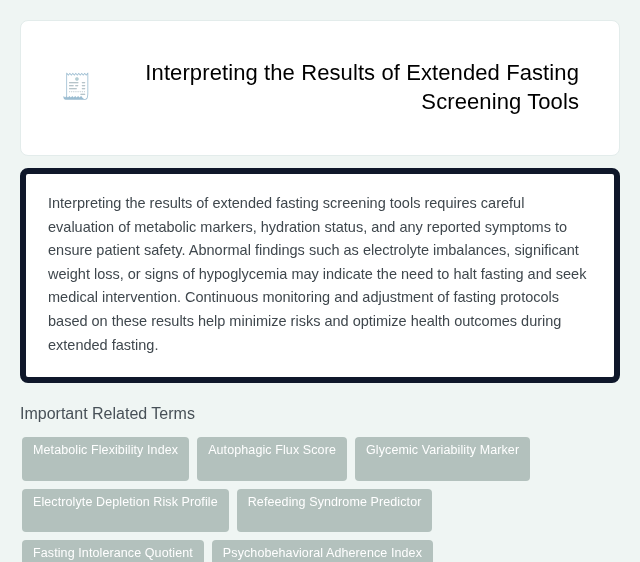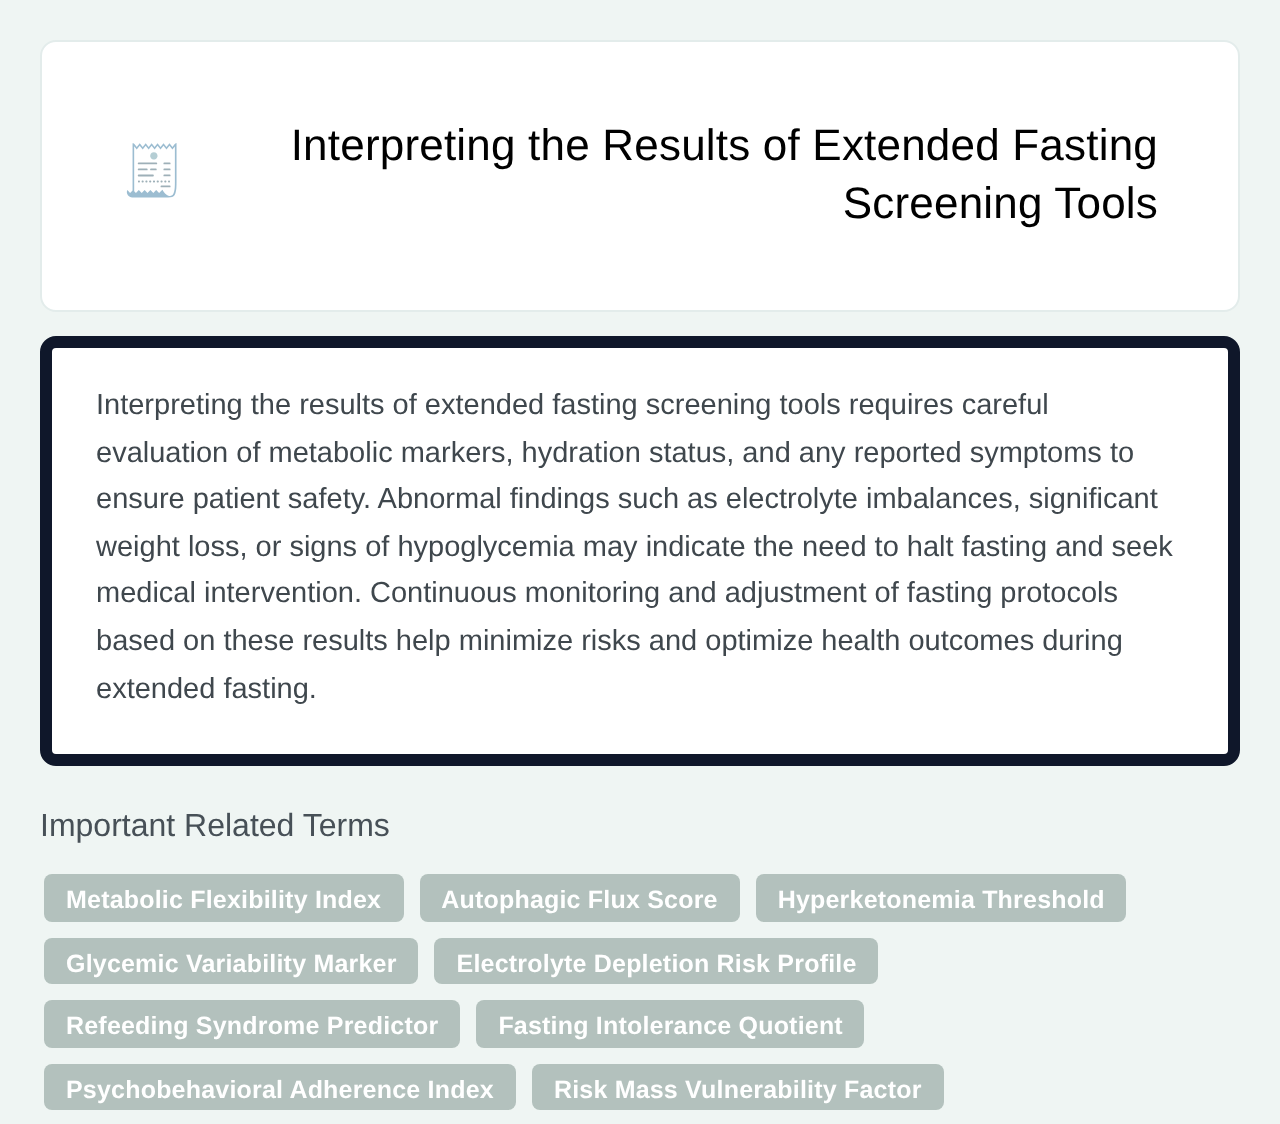--- a/index.html
+++ b/index.html
@@ -88,25 +88,24 @@
     display: flex;
     flex-wrap: wrap;
     gap: 8px 8px;
     padding: 0 2px;
   }
   .tag {
     background: #b3c1bd;
     color: #ffffff;
     font-size: 12.5px;
     line-height: 1;
-    padding: 7px 11px 4px 11px;
+    padding: 7px 11px 24px 11px;
     border-radius: 4px;
     white-space: nowrap;
     letter-spacing: 0.1px;
-    font-weight: bold;
   }
 </style>
 </head>
 <body>
 
 <div class="page">
 
   <div class="title-card">
     <div class="title-row">
       <span class="title-icon">🧾</span>
@@ -116,21 +115,20 @@
 
   <div class="body-card">
     <p class="body-text">Interpreting the results of extended fasting screening tools requires careful evaluation of metabolic markers, hydration status, and any reported symptoms to ensure patient safety. Abnormal findings such as electrolyte imbalances, significant weight loss, or signs of hypoglycemia may indicate the need to halt fasting and seek medical intervention. Continuous monitoring and adjustment of fasting protocols based on these results help minimize risks and optimize health outcomes during extended fasting.</p>
   </div>
 
   <h2 class="terms-heading">Important Related Terms</h2>
 
   <div class="tag-list">
       <span class="tag">Metabolic Flexibility Index</span>
       <span class="tag">Autophagic Flux Score</span>
-      <span class="tag">Hyperketonemia Threshold</span>
       <span class="tag">Glycemic Variability Marker</span>
       <span class="tag">Electrolyte Depletion Risk Profile</span>
       <span class="tag">Refeeding Syndrome Predictor</span>
       <span class="tag">Fasting Intolerance Quotient</span>
       <span class="tag">Psychobehavioral Adherence Index</span>
       <span class="tag">Risk Mass Vulnerability Factor</span>
     </div>
 
 </div>
 

